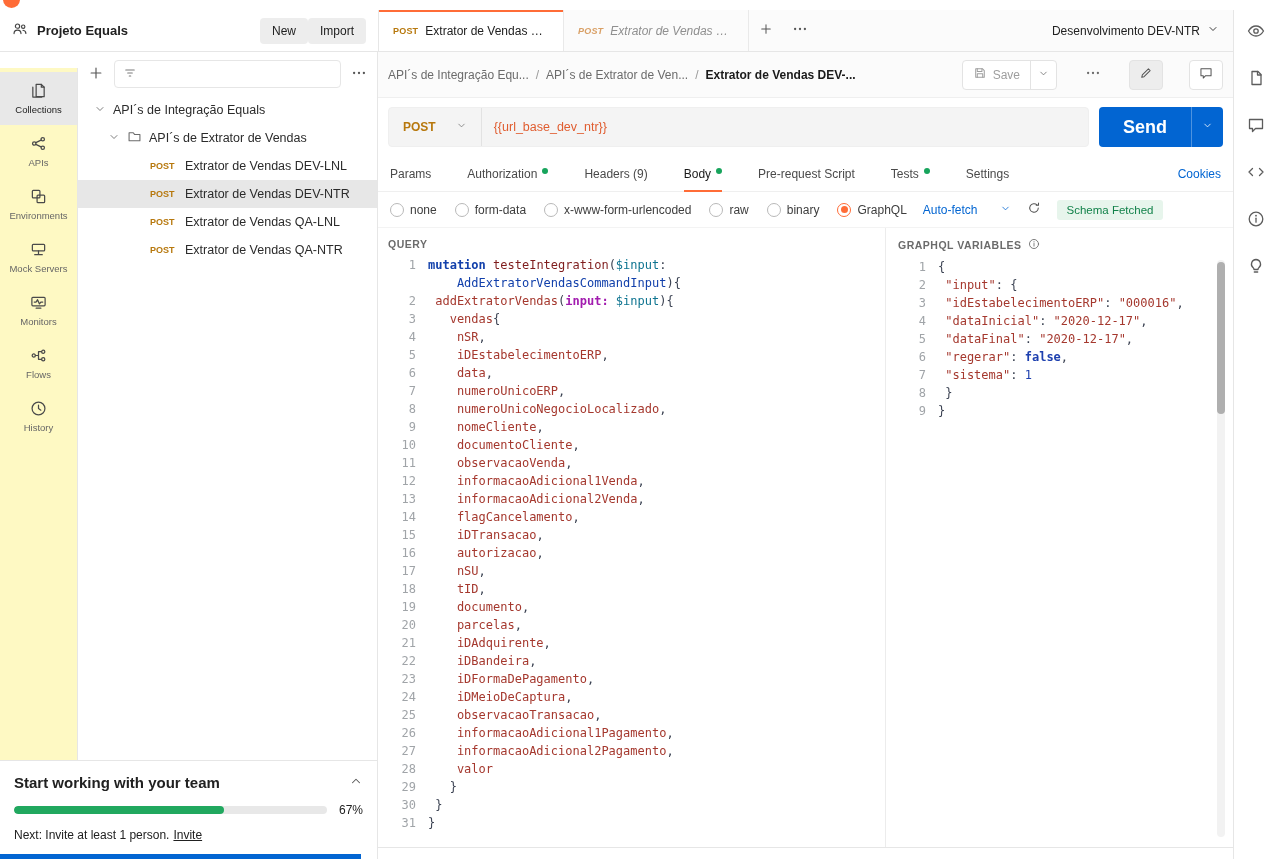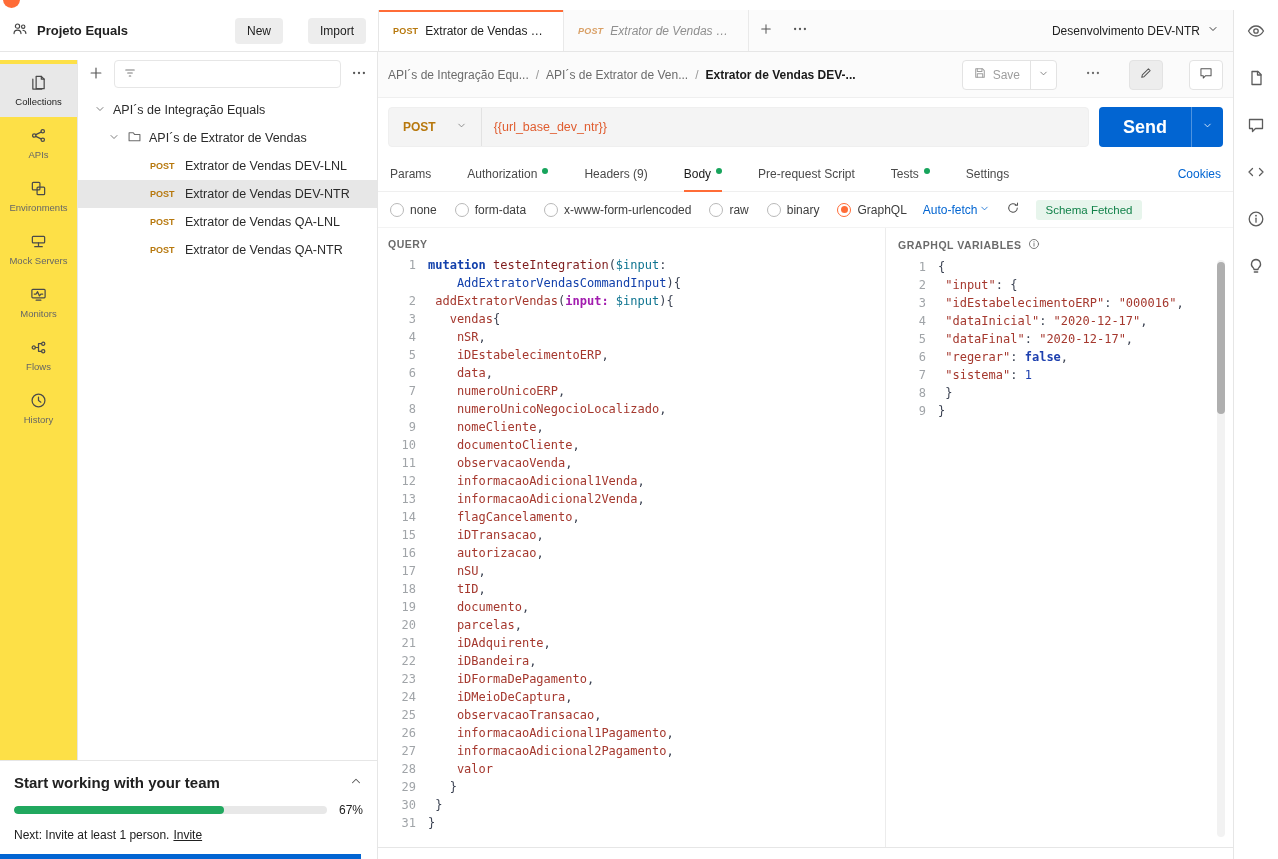--- a/index.html
+++ b/index.html
@@ -7,36 +7,36 @@
     font-family:"Liberation Sans",sans-serif;font-size:12px}
   .app{position:relative;width:1278px;height:859px}
   .ic{fill:none;stroke:currentColor;stroke-width:1.3;stroke-linecap:round;stroke-linejoin:round;flex:none}
   .ic .f{fill:currentColor;stroke:none}
 
   
   .logo-dot{position:absolute;left:3px;top:-9px;width:17px;height:17px;border-radius:50%;background:var(--brand);z-index:9}
   .ws-area{position:absolute;left:0;top:10px;width:378px;height:42px;display:flex;align-items:center;
     gap:9px;padding:0 12px;border-bottom:1px solid #E6E6E6;background:#fff;color:#444}
   .ws-name{font-weight:700;font-size:13px;color:#212121}
-  .ws-btns{margin-left:auto;display:flex;gap:25px}
+  .ws-btns{margin-left:auto;display:flex;gap:0}
   .btn-gray{background:#EDEDED;border:none;border-radius:4px;padding:6px 12px;font-size:12px;color:#212121;cursor:pointer;font-family:inherit}
   .tabs-area{position:absolute;left:378px;top:10px;width:855px;height:42px;display:flex;align-items:stretch;
     border-bottom:1px solid #E6E6E6;border-left:1px solid #E6E6E6;background:#FBFBFB}
   .tab{display:flex;align-items:center;gap:7px;padding:0 14px;border-right:1px solid #E9E9E9;position:relative;max-width:185px;cursor:pointer}
   .tab.active{background:#fff}
   .tab.active::before{content:"";position:absolute;top:0;left:0;right:0;height:2px;background:var(--brand)}
   .tab-method{font-size:9px;font-weight:700;color:var(--post);letter-spacing:.2px}
   .tab-title{white-space:nowrap;overflow:hidden;text-overflow:ellipsis;max-width:135px;color:#212121}
   .tab.preview .tab-title{color:#8F8F8F;font-style:italic}
   .tab.preview .tab-method{color:#D9A express066;color:#D9A066;font-style:italic}
   .tab-tool{width:34px;display:flex;align-items:center;justify-content:center;color:#555;cursor:pointer}
   .env-select{margin-left:auto;display:flex;align-items:center;gap:7px;padding:0 14px;color:#212121;cursor:pointer}
 
   
-  .left-rail{position:absolute;left:0;top:60px;width:78px;bottom:0;border-right:1px solid #E6E6E6;background:#fde047;padding-top:4px}
+  .left-rail{position:absolute;left:0;top:68px;width:78px;bottom:0;border-right:1px solid #E6E6E6;background:#fef9c3;padding-top:4px}
   .rail-item{display:flex;flex-direction:column;align-items:center;gap:5px;padding:10px 2px;font-size:9.5px;
     color:#666;cursor:pointer;text-align:center}
   .rail-item.active{background:#E8E8E8;color:#212121}
   .rail-item svg{color:#4a4a4a}
 
   
   .sidebar{position:absolute;left:78px;top:52px;width:300px;bottom:0;border-right:1px solid #E6E6E6;background:#fff}
   .sb-toolbar{display:flex;align-items:center;gap:10px;padding:8px 10px}
   .sb-tool{color:#555;display:flex;align-items:center;cursor:pointer}
   .sb-search{flex:1;display:flex;align-items:center;gap:6px;background:#fff;border:1px solid #E6E6E6;border-radius:4px;height:28px;padding:0 8px;color:#7a7a7a;cursor:text}
@@ -97,21 +97,21 @@
   .req-tab.active::after{content:"";position:absolute;bottom:-1px;left:0;right:0;height:2px;background:var(--brand)}
   .dot{width:6px;height:6px;border-radius:50%;background:var(--green);margin-top:-6px}
   .cookies{margin-left:auto;color:var(--blue);cursor:pointer}
 
   .mode-row{flex:none;display:flex;align-items:center;height:36px;padding:0 12px;gap:16px;border-bottom:1px solid #F3F3F3}
   .modes{display:flex;gap:18px}
   .radio{display:flex;align-items:center;gap:6px;color:#3d3d3d;cursor:pointer;white-space:nowrap}
   .radio .circ{width:14px;height:14px;border:1px solid #B9B9B9;border-radius:50%;position:relative;flex:none}
   .radio.sel .circ{border-color:var(--brand)}
   .radio.sel .circ::after{content:"";position:absolute;inset:2.5px;background:var(--brand);border-radius:50%}
-  .autofetch{color:var(--blue);display:flex;align-items:flex-end;gap:1px;cursor:pointer}
+  .autofetch{color:var(--blue);display:flex;align-items:flex-end;gap:22px;cursor:pointer}
   .refresh{color:#555;display:flex;align-items:center;cursor:pointer}
   .schema-badge{background:#E7F5EC;color:#12824A;padding:4px 10px;border-radius:3px;font-size:11.5px}
 
   .editors{flex:1;display:flex;min-height:0;padding-left:8px}
   .panel{display:flex;flex-direction:column;min-width:0}
   .panel.query{width:500px;flex:none;border-right:1px solid #ECECEC}
   .panel.vars{flex:1;margin-left:10px;margin-right:14px;position:relative}
   .panel-label{font-size:10.5px;font-weight:700;letter-spacing:.5px;color:#6b6b6b;padding:10px 0 6px 2px;display:flex;align-items:center;gap:6px}
   .code-area{flex:1;overflow:hidden;font-family:"DejaVu Sans Mono","Liberation Mono",monospace;font-size:12px;line-height:18px;cursor:text}
   .code-row{display:flex}

